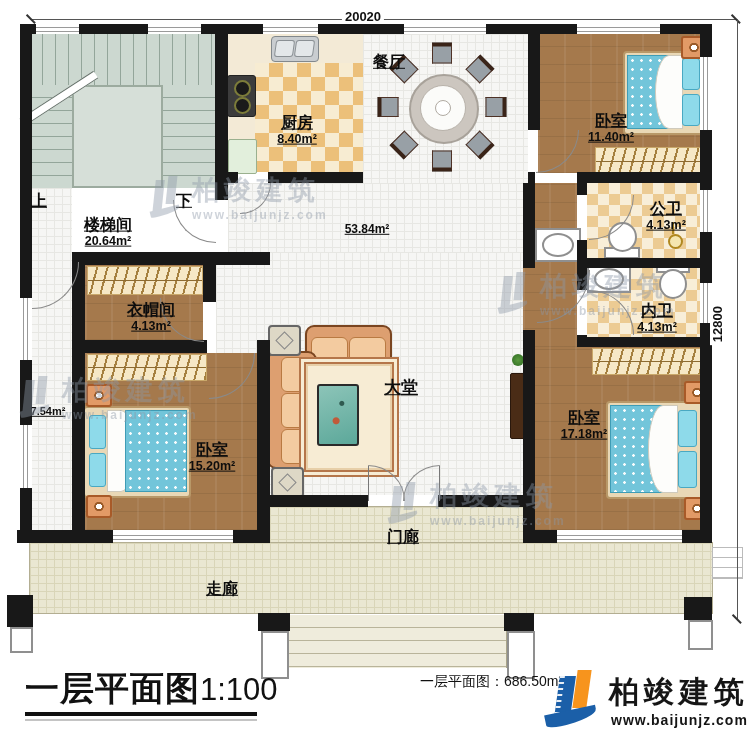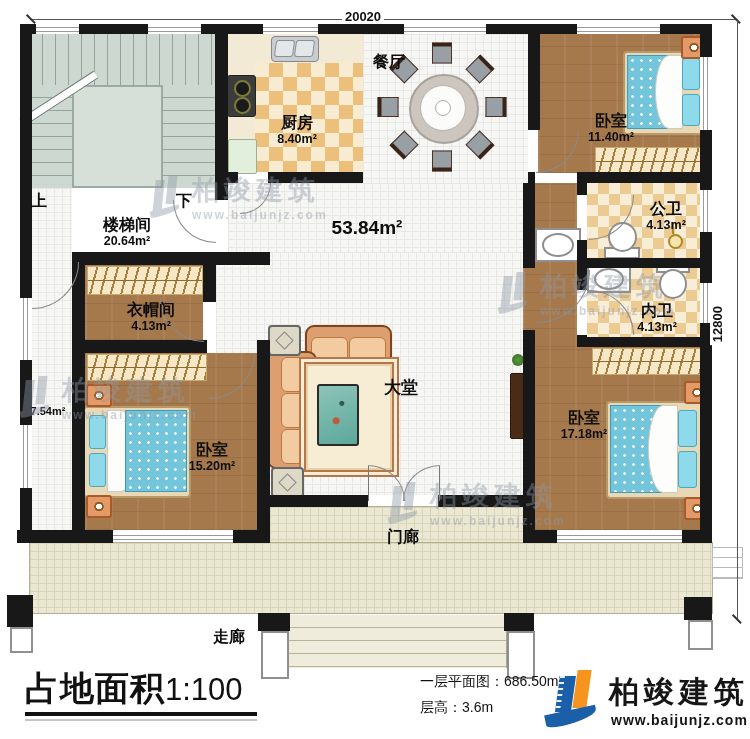--- a/index.html
+++ b/index.html
@@ -43,21 +43,21 @@
   .pillow{position:absolute;background:#8edaea;border:1.5px solid #49a8c2;border-radius:3px;}
   .nst{background:#e29a66;border:2px solid #a85a28;border-radius:3px;
        background-image:radial-gradient(circle at 50% 50%,#fff 0 3px,#9a5a28 3px 4.5px,transparent 5px);}
   .wrd{background-color:#f6e8c6;border:1px solid #c9a86a;
        background-image:linear-gradient(#8d6b30,#8d6b30),repeating-linear-gradient(105deg,transparent 0 8px,#a5803f 8px 10px);
        background-size:100% 1px,100% 100%;background-repeat:no-repeat;background-position:0 50%,0 0;}
   .sofa{background:#dd9f70;border:2px solid #7a4520;border-radius:9px;}
   .cushion{position:absolute;background:#f3cba0;border:1.5px solid #b97a42;border-radius:6px;}
   .oval{background:#fff;border:2px solid #8f8f8f;border-radius:50%;}
   .porc{background:#fff;border:2px solid #8f8f8f;}
-  .lbl{position:absolute;text-align:center;font-weight:bold;color:#0d0d0d;transform:translate(-50%,-50%);line-height:1.15;white-space:nowrap;}
+  .lbl{position:absolute;text-align:center;font-weight:bold;color:#0d0d0d;transform:translate(-50%,-50%);line-height:1.15;white-space:nowrap;text-decoration:underline;}
   .nm{font-size:16px;} .ar{font-size:12.5px;}
   .dim{position:absolute;font-size:13px;font-weight:bold;background:#fff;padding:0 3px;}
   .dimline{background:#555;}
   .tick{background:#333;transform:rotate(45deg);}
   
   .wm{position:absolute;display:flex;align-items:center;gap:8px;color:#8d98a8;opacity:.42;pointer-events:none;}
   .wm-ic{width:34px;height:42px;position:relative;flex:none;}
   .wm-ic i{position:absolute;background:currentColor;display:block;}
   .wm-t1{font-size:27px;font-weight:bold;letter-spacing:5px;}
   .wm-t2{font-size:12px;font-weight:bold;letter-spacing:2px;}
@@ -257,32 +257,32 @@
   <div class="abs arc" style="left:536px;top:130px;width:42px;height:42px;border-right-width:1.5px;border-bottom-width:1.5px;border-bottom-right-radius:100%;"></div>
   <div class="abs arc" style="left:589px;top:195px;width:44px;height:44px;border-right-width:1.5px;border-bottom-width:1.5px;border-bottom-right-radius:100%;"></div>
   <div class="abs arc" style="left:589px;top:290px;width:44px;height:44px;border-top-width:1.5px;border-right-width:1.5px;border-top-right-radius:100%;"></div>
   <div class="abs arc" style="left:537px;top:270px;width:52px;height:52px;border-right-width:1.5px;border-bottom-width:1.5px;border-bottom-right-radius:100%;"></div>
   <div class="abs arc" style="left:160px;top:298px;width:43px;height:43px;border-left-width:1.5px;border-bottom-width:1.5px;border-bottom-left-radius:100%;"></div>
   <div class="abs arc" style="left:209px;top:353px;width:45px;height:45px;border-right-width:1.5px;border-bottom-width:1.5px;border-bottom-right-radius:100%;"></div>
   <div class="abs arc" style="left:32px;top:262px;width:46px;height:46px;border-right-width:1.5px;border-bottom-width:1.5px;border-bottom-right-radius:100%;"></div>
   <div class="abs arc" style="left:368px;top:465px;width:35px;height:35px;border-top-width:1.5px;border-right-width:1.5px;border-top-right-radius:100%;border-left:1.5px solid #777;"></div>
   <div class="abs arc" style="left:403px;top:465px;width:35px;height:35px;border-top-width:1.5px;border-left-width:1.5px;border-top-left-radius:100%;border-right:1.5px solid #777;"></div>
 
-  <div class="lbl" style="left:108px;top:232px;margin-left:19px;">
+  <div class="lbl" style="left:108px;top:232px;">
     <div class="nm">楼梯间</div>
       <div class="ar">20.64m²</div>
   </div>
   <div class="lbl" style="left:39px;top:201px;"><span class="nm">上</span></div>
   <div class="lbl" style="left:184px;top:201px;"><span class="nm">下</span></div>
   <div class="lbl" style="left:297px;top:130px;">
     <div class="nm">厨房</div>
       <div class="ar">8.40m²</div>
   </div>
   <div class="lbl" style="left:389px;top:62px;"><span class="nm">餐厅</span></div>
-  <div class="lbl" style="left:367px;top:228px;"><span class="ar" style="font-size:19px;">53.84m²</span></div>
+  <div class="lbl" style="left:367px;top:228px;"><span class="ar" style="font-size:12px;">53.84m²</span></div>
   <div class="lbl" style="left:611px;top:128px;">
     <div class="nm">卧室</div>
       <div class="ar">11.40m²</div>
   </div>
   <div class="lbl" style="left:666px;top:216px;">
     <div class="nm">公卫</div>
       <div class="ar">4.13m²</div>
   </div>
   <div class="lbl" style="left:657px;top:318px;">
     <div class="nm">内卫</div>
@@ -296,21 +296,21 @@
   <div class="lbl" style="left:401px;top:388px;"><span class="nm" style="font-size:17px;">大堂</span></div>
   <div class="lbl" style="left:212px;top:457px;">
     <div class="nm">卧室</div>
       <div class="ar">15.20m²</div>
   </div>
   <div class="lbl" style="left:584px;top:425px;">
     <div class="nm">卧室</div>
       <div class="ar">17.18m²</div>
   </div>
   <div class="lbl" style="left:403px;top:537px;"><span class="nm">门廊</span></div>
-  <div class="lbl" style="left:229px;top:589px;margin-top:48px;"><span class="nm">走廊</span></div>
+  <div class="lbl" style="left:222px;top:589px;"><span class="nm">走廊</span></div>
 
   <div class="abs dimline" style="left:30px;top:19px;width:707px;height:1px;"></div>
   <div class="abs tick" style="left:25px;top:18px;width:12px;height:1.5px;"></div>
   <div class="abs tick" style="left:730px;top:18px;width:12px;height:1.5px;"></div>
   <div class="dim" style="left:363px;top:16px;transform:translate(-50%,-50%);">20020</div>
   <div class="abs dimline" style="left:737px;top:19px;width:1px;height:600px;"></div>
   <div class="abs tick" style="left:731px;top:618px;width:12px;height:1.5px;"></div>
   <div class="dim" style="left:710px;top:303px;writing-mode:vertical-rl;transform:rotate(180deg);padding:3px 0;">12800</div>
 
   <div class="wm" style="left:150px;top:172px;">
@@ -352,30 +352,29 @@
         <i style="left:17px;top:0;width:9px;height:28px;transform:skewX(-6deg);"></i>
         <i style="left:0;top:32px;width:30px;height:7px;transform:rotate(-14deg);border-radius:0 0 70% 20%;"></i>
       </span>
     <span>
         <div class="wm-t1">柏竣建筑</div>
         <div class="wm-t2">www.baijunjz.com</div>
       </span>
   </div>
 
   <div class="abs" style="left:25px;top:666px;">
-    <span style="font-size:34px;font-weight:bold;letter-spacing:1px;">占地面积</span><span style="font-size:31px;">1:100</span>
+    <span style="font-size:34px;font-weight:bold;letter-spacing:1px;">一层平面图</span><span style="font-size:31px;">1:100</span>
   </div>
   <div class="abs" style="left:25px;top:712px;width:232px;height:4px;background:#111;"></div>
   <div class="abs" style="left:25px;top:719px;width:232px;height:2px;background:#c4c4c4;"></div>
 
   <div class="abs" style="left:260px;top:672px;width:290px;">
   </div>
   <div class="abs" style="left:420px;top:672px;width:170px;">
     <div style="margin-bottom:7px;white-space:nowrap;"><span class="ft-lbl">一层平面图：</span><span class="ft-val">686.50m²</span></div>
-    <div><span class="ft-lbl">层高：</span><span class="ft-val">3.6m</span></div>
   </div>
 
   <div class="abs" style="left:543px;top:668px;width:200px;height:66px;">
     <span class="abs" style="left:0;top:2px;width:62px;height:62px;">
       <i class="abs" style="left:14px;top:6px;width:16px;height:42px;background:#1b5fa8;transform:skewX(-8deg);background-image:repeating-linear-gradient(180deg,rgba(255,255,255,.9) 0 2px,transparent 2px 6px);background-size:5px 100%;background-repeat:no-repeat;"></i>
       <i class="abs" style="left:32px;top:0;width:14px;height:38px;background:#f7941d;transform:skewX(-8deg);"></i>
       <i class="abs" style="left:2px;top:40px;width:52px;height:14px;background:#1b5fa8;border-radius:0 0 80% 30%;transform:rotate(-12deg);"></i>
     </span>
     <div class="abs logo-txt" style="left:66px;top:4px;white-space:nowrap;">柏竣建筑</div>
     <div class="abs logo-web" style="left:68px;top:44px;white-space:nowrap;">www.baijunjz.com</div>

